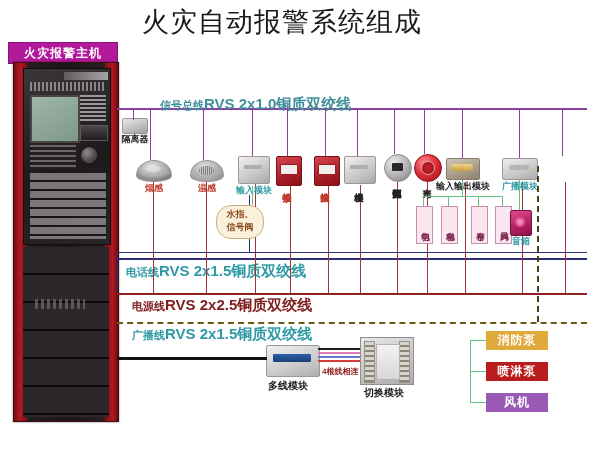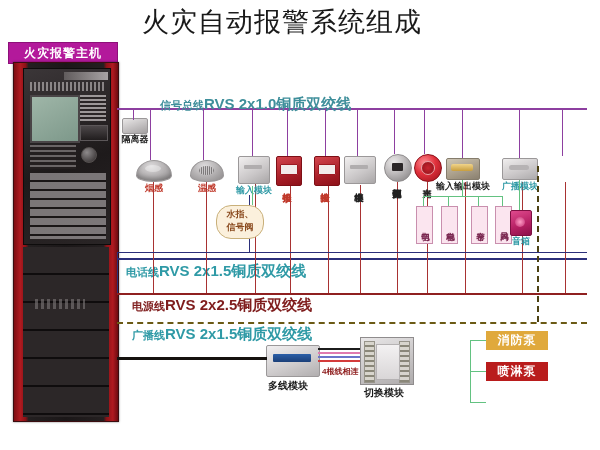--- a/index.html
+++ b/index.html
@@ -346,16 +346,17 @@
     <path d="M0 5 L22 5 L22 0 L36 11 L22 22 L22 17 L0 17 Z" fill="#b5275c"></path>
   </svg>
 
   <div style="position:absolute;left:470px;top:340px;width:0;height:62px;border-left:1.5px solid #63c281;"></div>
   <div style="position:absolute;left:470px;top:340px;width:16px;height:0;border-top:1.5px solid #63c281;"></div>
   <div style="position:absolute;left:470px;top:371px;width:16px;height:0;border-top:1.5px solid #63c281;"></div>
   <div style="position:absolute;left:470px;top:402px;width:16px;height:0;border-top:1.5px solid #63c281;"></div>
 
   <div class="outbox" id="out0" style="left: 486px; top: 331px; background: rgb(224, 169, 60);">消防泵</div>
   <div class="outbox" id="out1" style="left: 486px; top: 362px; background: #b91c1c;">喷淋泵</div>
+  <div class="outbox" id="out2" style="left: 486px; top: 393px; background: rgb(155, 89, 182);">风机</div>
 
   <div style="position:absolute;left:117px;top:357px;width:150px;height:0;border-top:3px solid #15120f;"></div>
 
 </div>
 
 </body></html>

